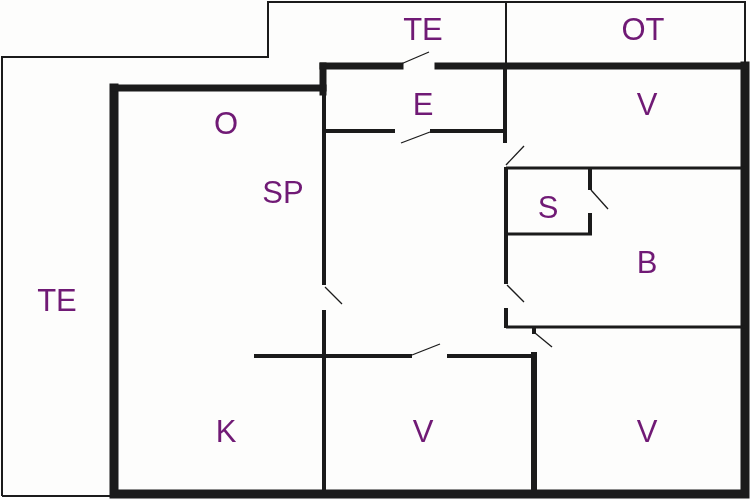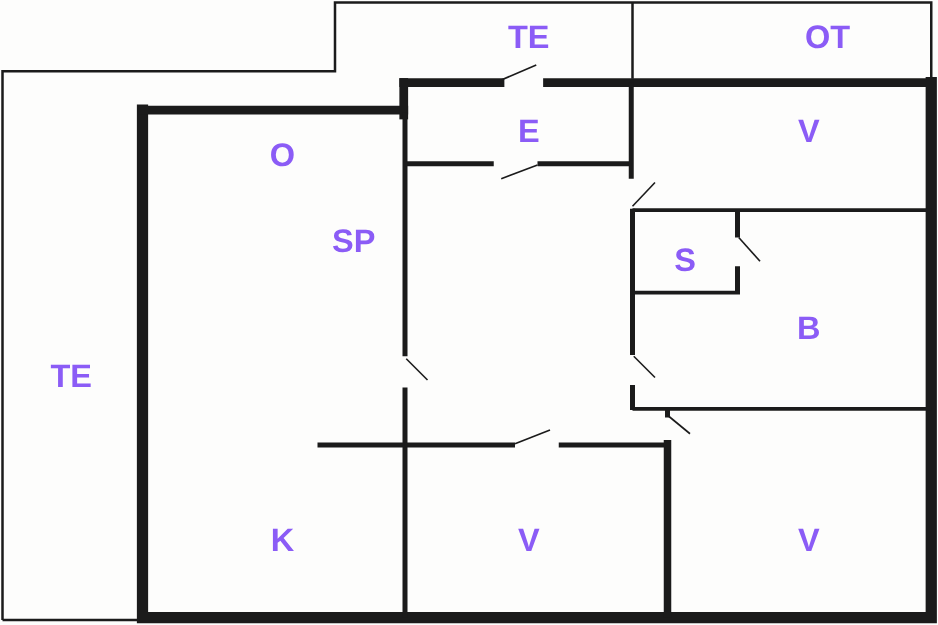--- a/index.html
+++ b/index.html
@@ -1,18 +1,18 @@
 <!DOCTYPE html>
 <html><head>
 <meta charset="utf-8">
 <style>
   html,body{margin:0;padding:0;background:#fdfdfc;}
   body{width:750px;height:500px;overflow:hidden;position:relative;font-family:"Liberation Sans",sans-serif;}
   svg{position:absolute;left:0;top:0;}
-  .lbl{position:absolute;font-family:"Liberation Sans",sans-serif;font-size:26px;color:#8b5cf6;transform:translate(-50%,-50%);white-space:nowrap;font-weight:bold;}
+  .lbl{position:absolute;font-family:"Liberation Sans",sans-serif;font-size:31px;color:#701a75;transform:translate(-50%,-50%);white-space:nowrap;}
 </style>
 </head>
 <body>
 
 <svg width="750" height="500" viewBox="0 0 750 500">
 
   <g stroke="#1b1b1b" fill="none">
     <polyline points="2,496 2,57 268,57 268,2 745,2 745,63" stroke-width="2"></polyline>
     <line x1="2" y1="496" x2="110" y2="496" stroke-width="2"></line>
     <line x1="506" y1="2" x2="506" y2="63" stroke-width="2"></line>
@@ -63,21 +63,21 @@
     <line x1="506" y1="165" x2="524" y2="146"></line>
     <line x1="591" y1="190" x2="608" y2="209"></line>
     <line x1="325" y1="287" x2="342" y2="304"></line>
     <line x1="507" y1="285" x2="524" y2="302"></line>
     <line x1="412" y1="355" x2="440" y2="344"></line>
     <line x1="535" y1="333" x2="552" y2="347"></line>
   </g>
 </svg>
 
 <div class="lbl" style="left:423px;top:30px;">TE</div>
-<div class="lbl" style="left:662px;top:30px;">OT</div>
+<div class="lbl" style="left:643px;top:30px;">OT</div>
 <div class="lbl" style="left:423px;top:105px;">E</div>
 <div class="lbl" style="left:647px;top:105px;">V</div>
 <div class="lbl" style="left:226px;top:124px;">O</div>
 <div class="lbl" style="left:283px;top:193px;">SP</div>
 <div class="lbl" style="left:548px;top:208px;">S</div>
 <div class="lbl" style="left:647px;top:263px;">B</div>
 <div class="lbl" style="left:57px;top:301px;">TE</div>
 <div class="lbl" style="left:226px;top:432px;">K</div>
 <div class="lbl" style="left:423px;top:432px;">V</div>
 <div class="lbl" style="left:647px;top:432px;">V</div>

